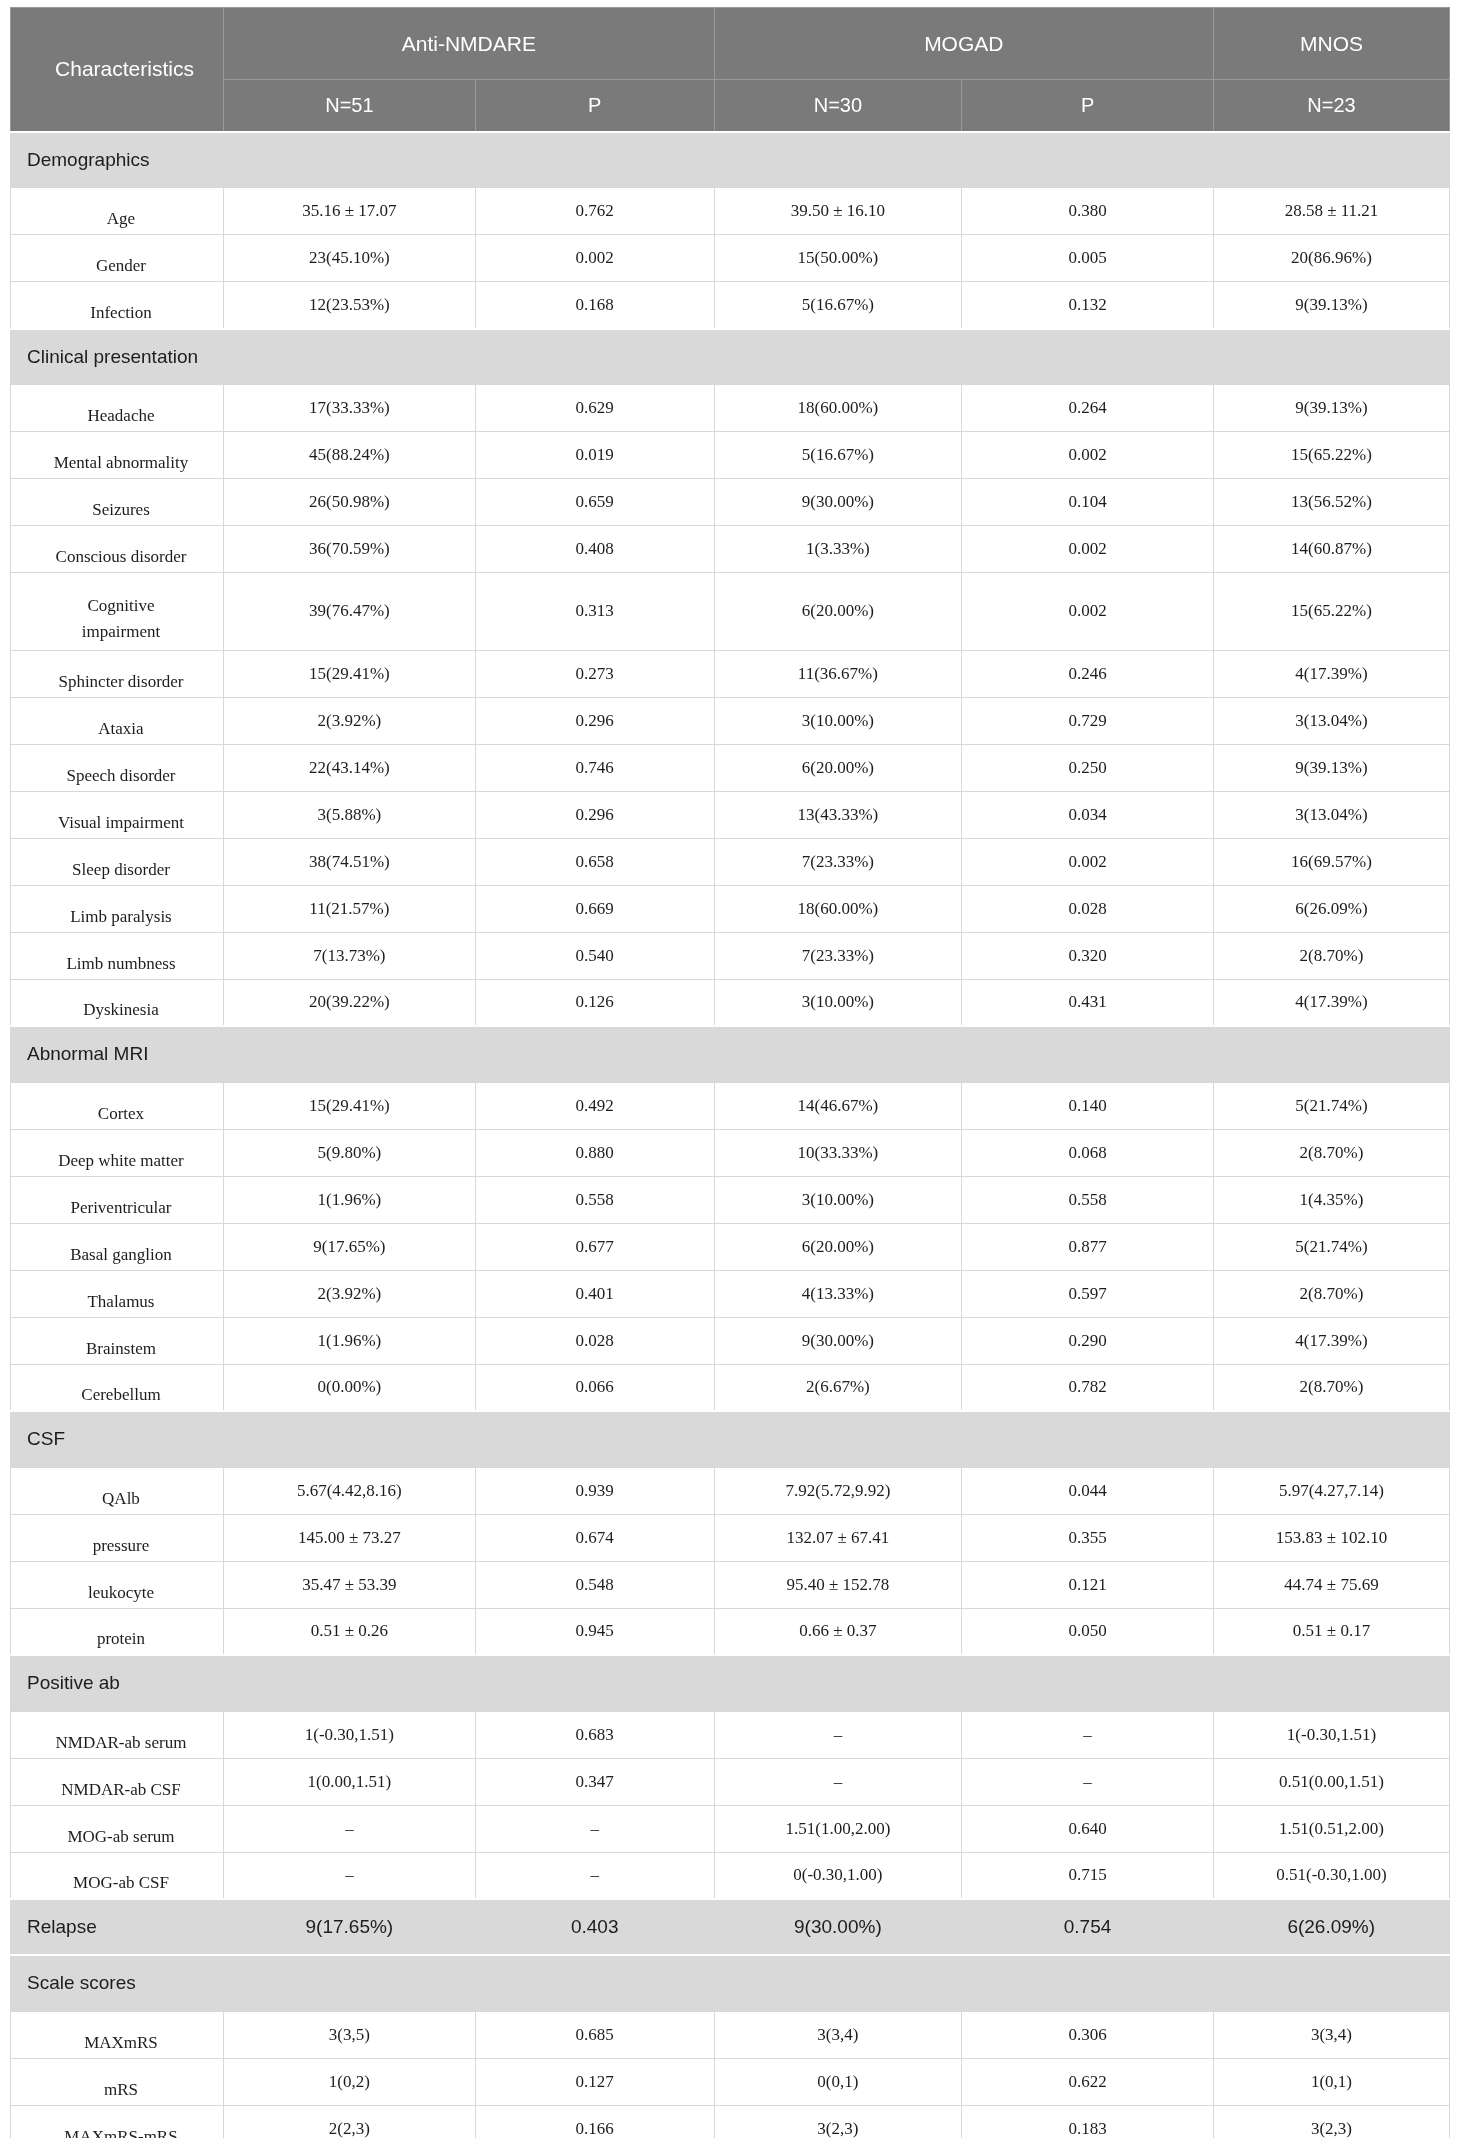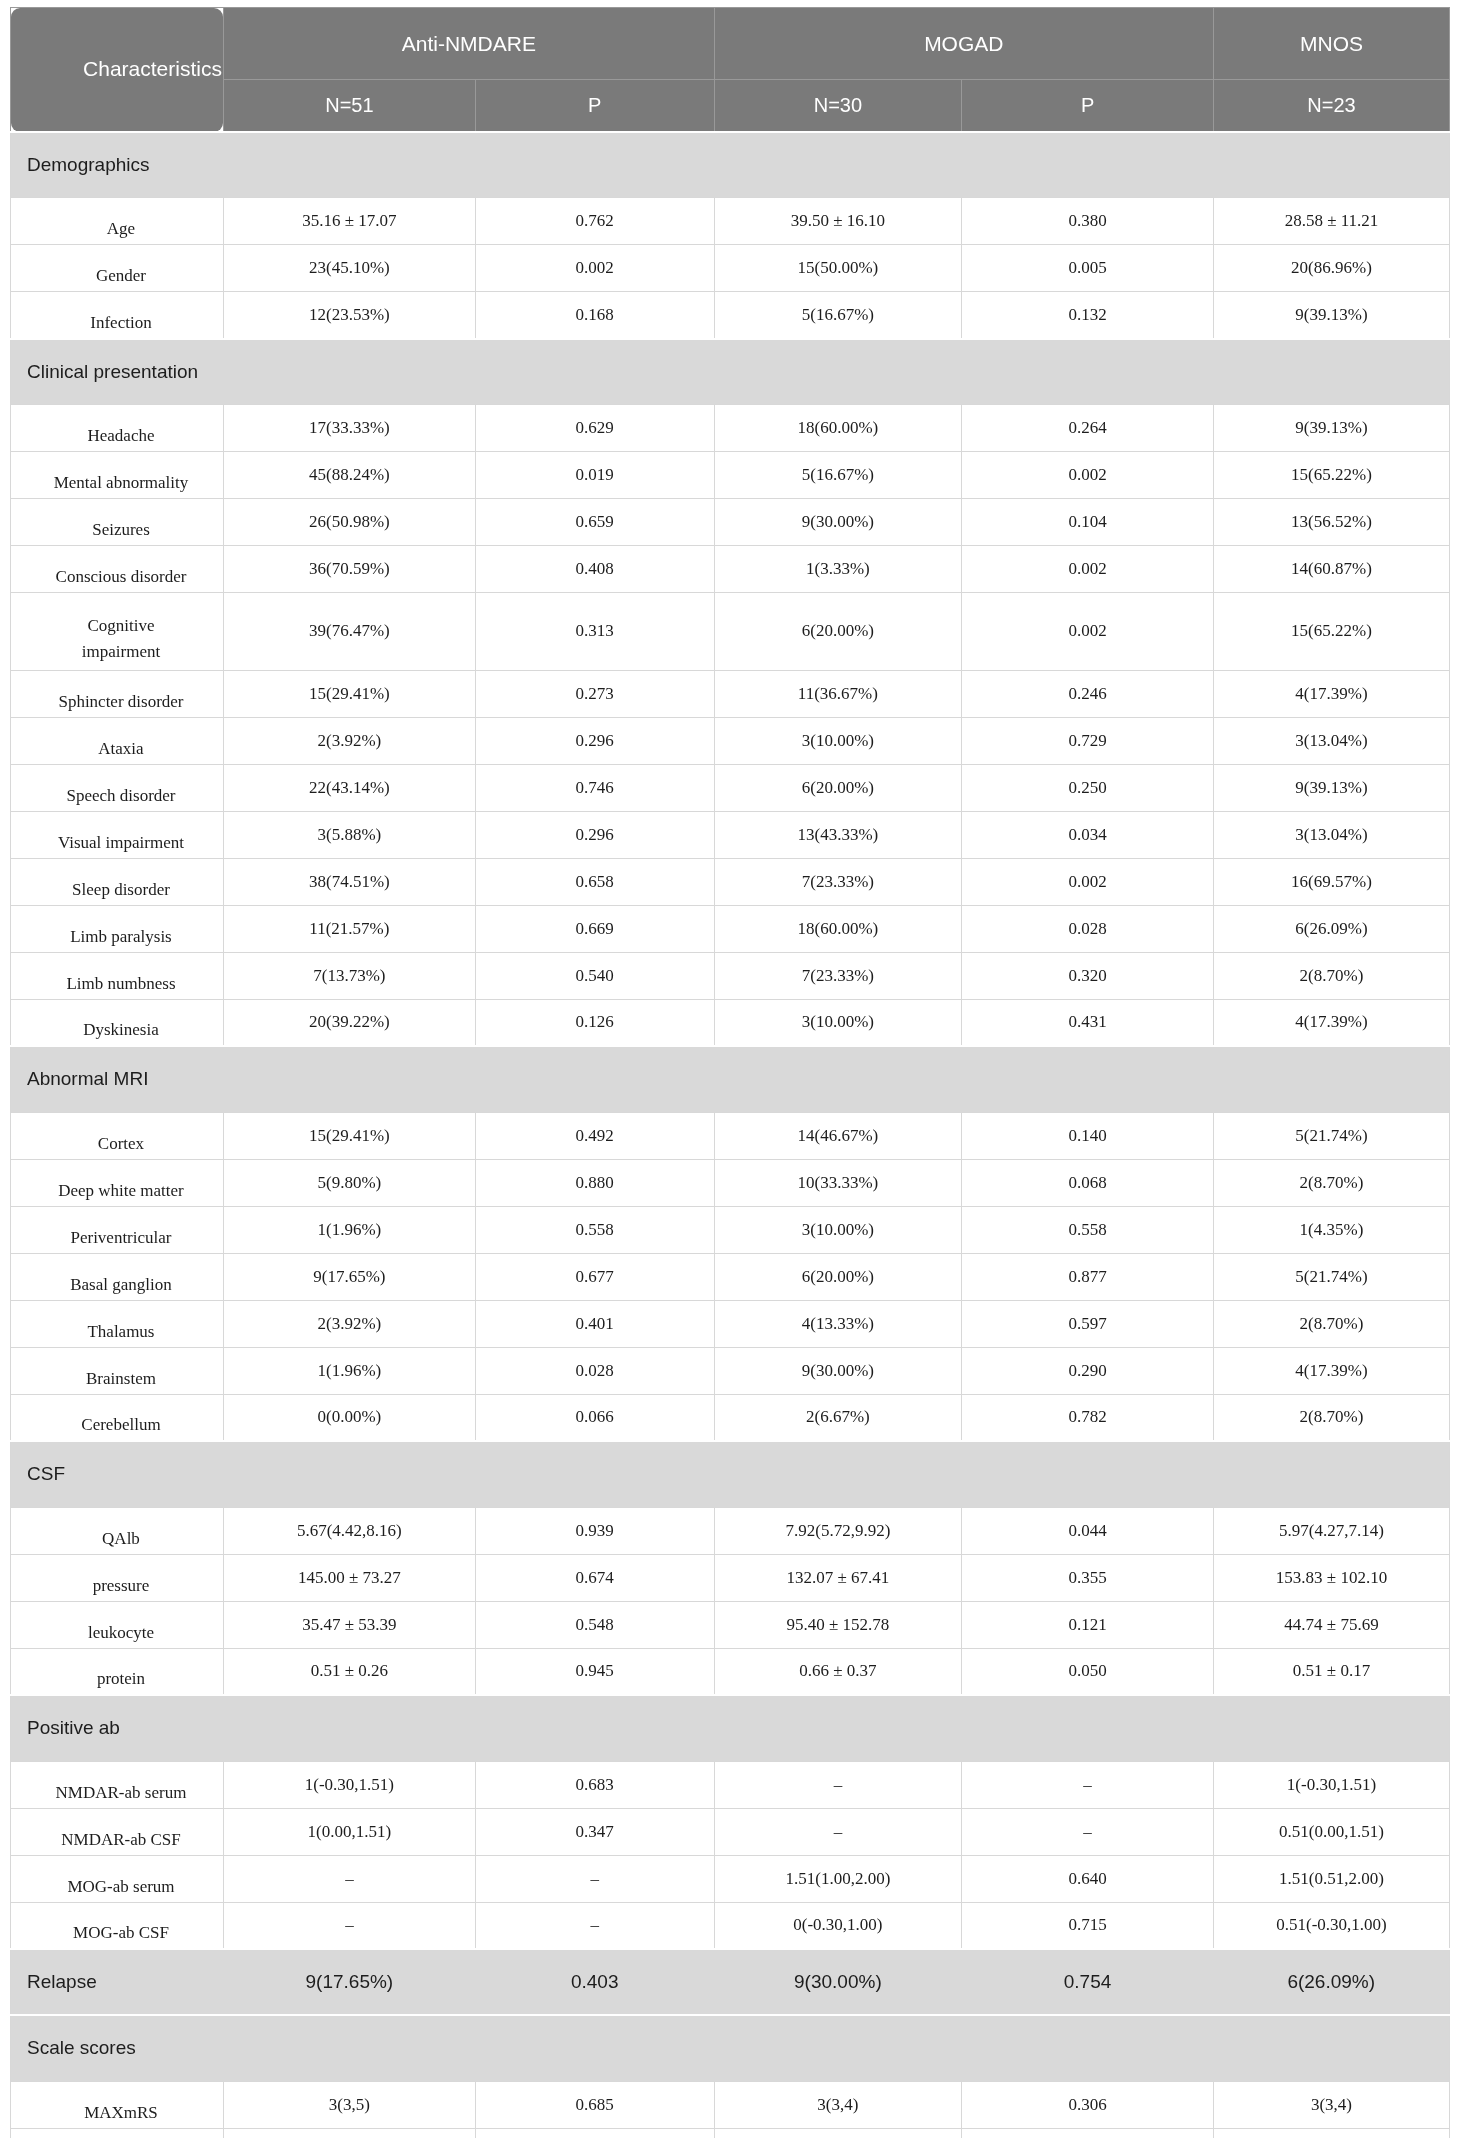--- a/index.html
+++ b/index.html
@@ -26,34 +26,33 @@
 
   
   thead th {
     background: var(--header-bg);
     color: var(--header-text);
     font-weight: 400;
     border: 1px solid var(--header-line);
     vertical-align: middle;
   }
   th.char-th {
-    text-align: right;
+    text-align: center;
     padding-left: 16px;
     font-size: 21px;
-    border-radius: 9px;
   }
   th.group-th { font-size: 21px; height: 72px; text-align: center; }
   th.sub-th   { font-size: 20px; height: 52px; text-align: center; }
 
   
   tbody th, tbody td { vertical-align: middle; }
 
   .section-row th, .section-row td {
     background: var(--section-bg);
-    height: 66px;
+    height: 56px;
     border-top: 2px solid #ffffff;
     border-bottom: 1px solid var(--border);
   }
   .section-title {
     text-align: left;
     font-size: 19px;
     font-weight: 400;
     padding-left: 16px;
     color: var(--text);
     border-left: 1px solid var(--border);

